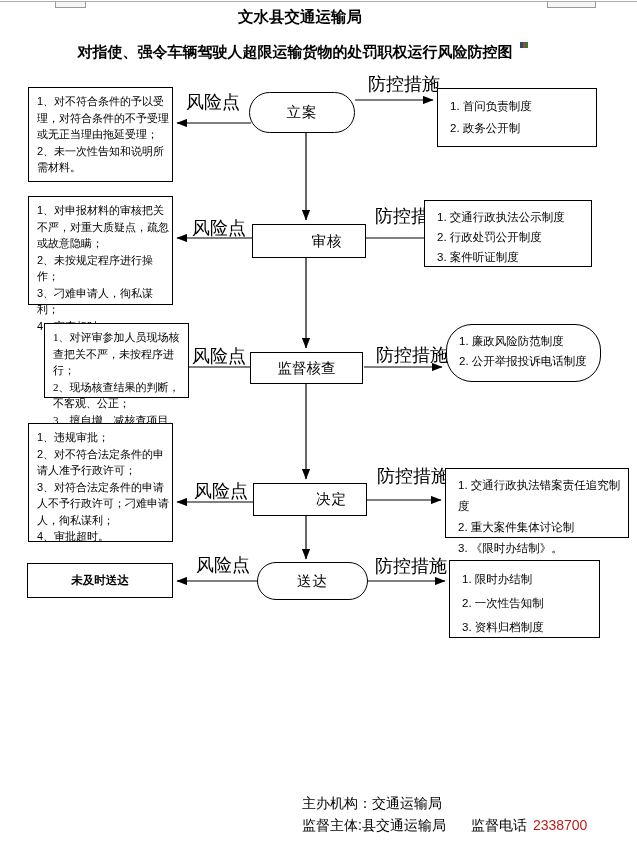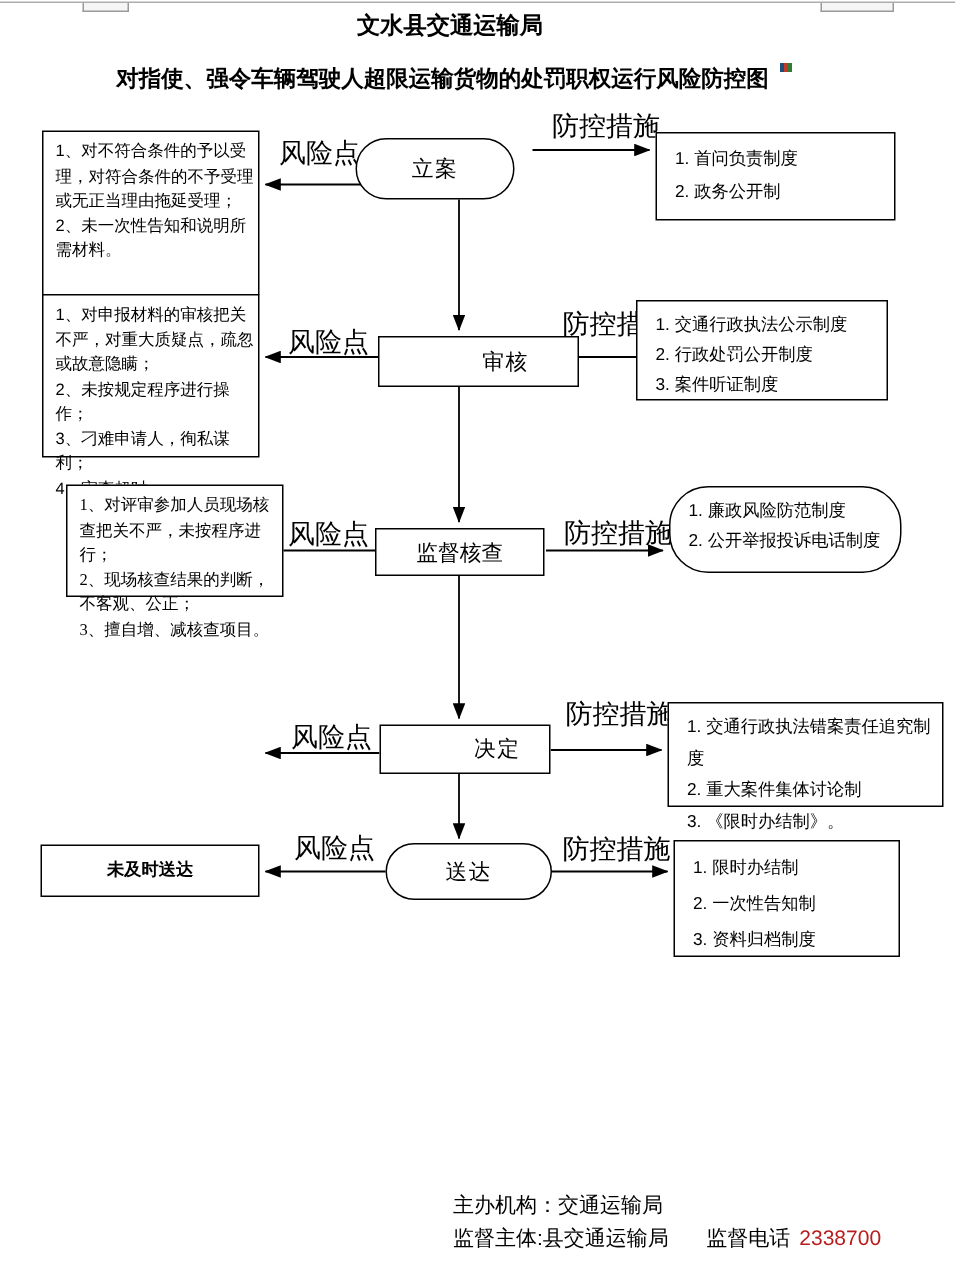--- a/index.html
+++ b/index.html
@@ -68,42 +68,42 @@
       <line x1="306" y1="516" x2="306" y2="559" marker-end="url(#arr)"></line>
 
       <line x1="257" y1="581" x2="177" y2="581" marker-end="url(#arr)"></line>
       <line x1="368" y1="581" x2="445" y2="581" marker-end="url(#arr)"></line>
     </g>
   </svg>
 
   <div class="abs doc-title">对指使、强令车辆驾驶人超限运输货物的处罚职权运行风险防控图</div>
   <div class="abs org-title">文水县交通运输局</div>
 
-  <div class="abs box risk-box" style="left:28px;top:87px;width:145px;height:110px;">
+  <div class="abs box risk-box" style="left:28px;top:87px;width:145px;height:95px;">
     <div>1、对不符合条件的予以受理，对符合条件的不予受理或无正当理由拖延受理；</div>
     <div>2、未一次性告知和说明所需材料。</div>
   </div>
   <div class="abs conn-label" style="left:186px;top:90px;">风险点</div>
-  <div class="abs node stadium" style="left:237px;top:92px;width:106px;height:41px;">
+  <div class="abs node stadium" style="left:249px;top:92px;width:106px;height:41px;">
     <span>立案</span>
   </div>
   <div class="abs conn-label" style="left:368px;top:72px;">防控措施</div>
   <div class="abs box ctrl-box" style="left:437px;top:88px;width:160px;height:59px;">
     <div>1. 首问负责制度</div>
     <div>2. 政务公开制</div>
   </div>
 
   <div class="abs box risk-box" style="left:28px;top:196px;width:145px;height:109px;">
     <div>1、对申报材料的审核把关不严，对重大质疑点，疏忽或故意隐瞒；</div>
     <div>2、未按规定程序进行操作；</div>
     <div>3、刁难申请人，徇私谋利；</div>
     <div>4、审查超时。</div>
   </div>
   <div class="abs conn-label" style="left:192px;top:216px;">风险点</div>
-  <div class="abs node" style="left:252px;top:224px;width:134px;height:34px;padding-left:36px;">
+  <div class="abs node" style="left:252px;top:224px;width:114px;height:34px;padding-left:36px;">
     <span>审核</span>
   </div>
   <div class="abs conn-label" style="left:375px;top:204px;">防控措施</div>
   <div class="abs box ctrl-box" style="left:424px;top:200px;width:168px;height:67px;line-height:20px;">
     <div>1. 交通行政执法公示制度</div>
     <div>2. 行政处罚公开制度</div>
     <div>3. 案件听证制度</div>
   </div>
 
   <div class="abs box risk-box" style="left:44px;top:323px;width:145px;height:75px;font-family:Liberation Serif, serif;">
@@ -114,20 +114,26 @@
   <div class="abs conn-label" style="left:192px;top:344px;">风险点</div>
   <div class="abs node" style="left:250px;top:352px;width:113px;height:32px;letter-spacing:0;">
     <span>监督核查</span>
   </div>
   <div class="abs conn-label" style="left:376px;top:343px;">防控措施</div>
   <div class="abs box ctrl-box" style="left:446px;top:324px;width:155px;height:58px;line-height:20px;border-radius:26px;">
     <div>1. 廉政风险防范制度</div>
     <div>2. 公开举报投诉电话制度</div>
   </div>
 
+  <div class="abs box risk-box" style="left:28px;top:423px;width:145px;height:119px;">
+    <div>1、违规审批；</div>
+    <div>2、对不符合法定条件的申请人准予行政许可；</div>
+    <div>3、对符合法定条件的申请人不予行政许可；刁难申请人，徇私谋利；</div>
+    <div>4、审批超时。</div>
+  </div>
   <div class="abs conn-label" style="left:194px;top:479px;">风险点</div>
   <div class="abs node" style="left:253px;top:483px;width:114px;height:33px;padding-left:43px;">
     <span>决定</span>
   </div>
   <div class="abs conn-label" style="left:377px;top:464px;">防控措施</div>
   <div class="abs box ctrl-box" style="left:445px;top:468px;width:184px;height:70px;line-height:21px;">
     <div>1. 交通行政执法错案责任追究制度</div>
     <div>2. 重大案件集体讨论制</div>
     <div>3. 《限时办结制》。</div>
   </div>

